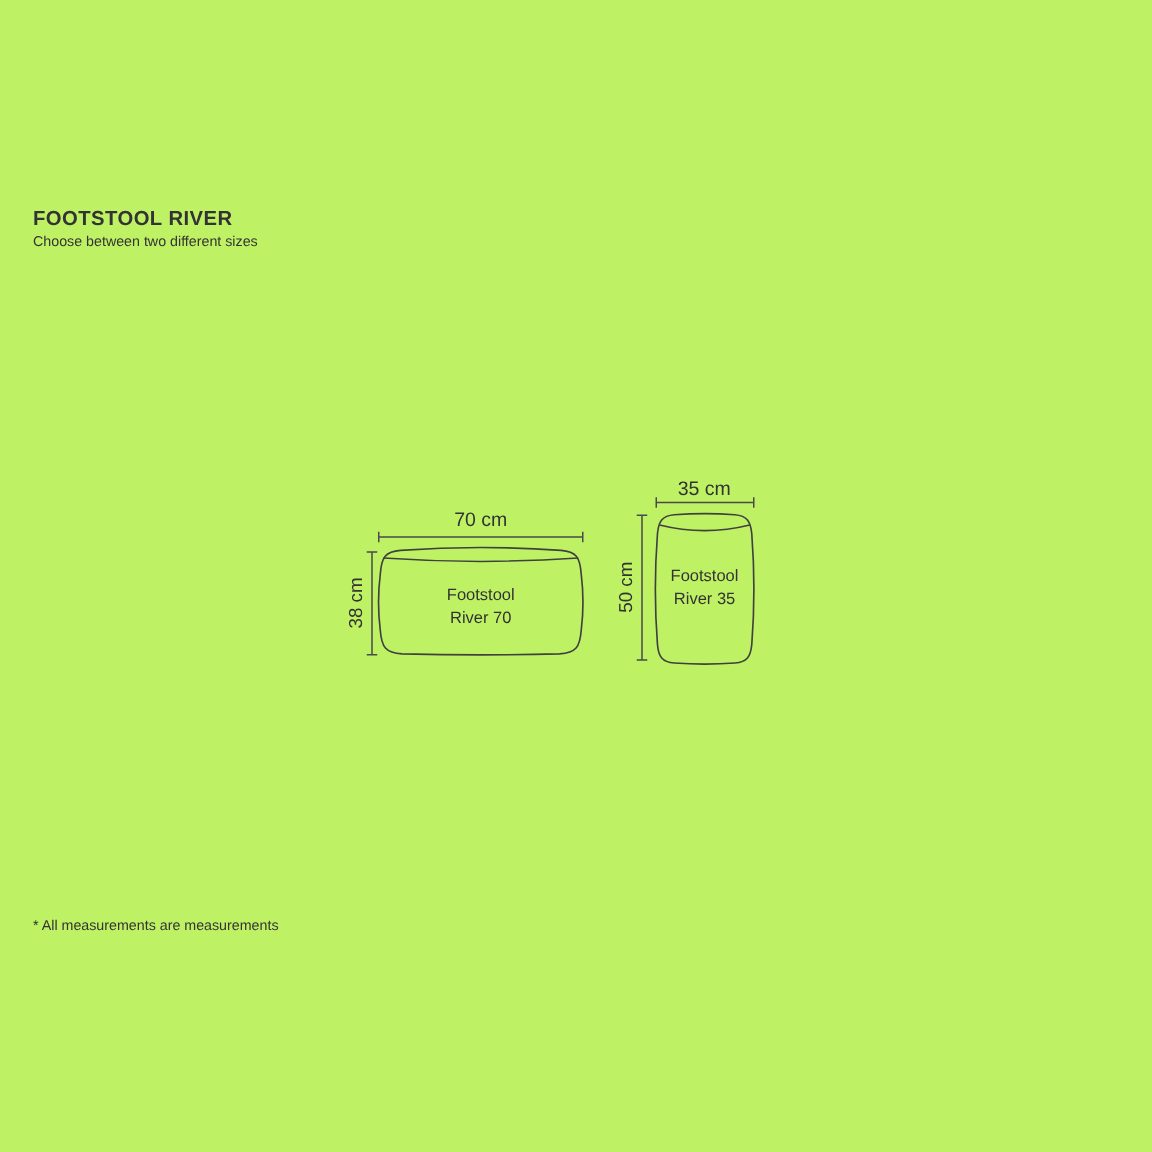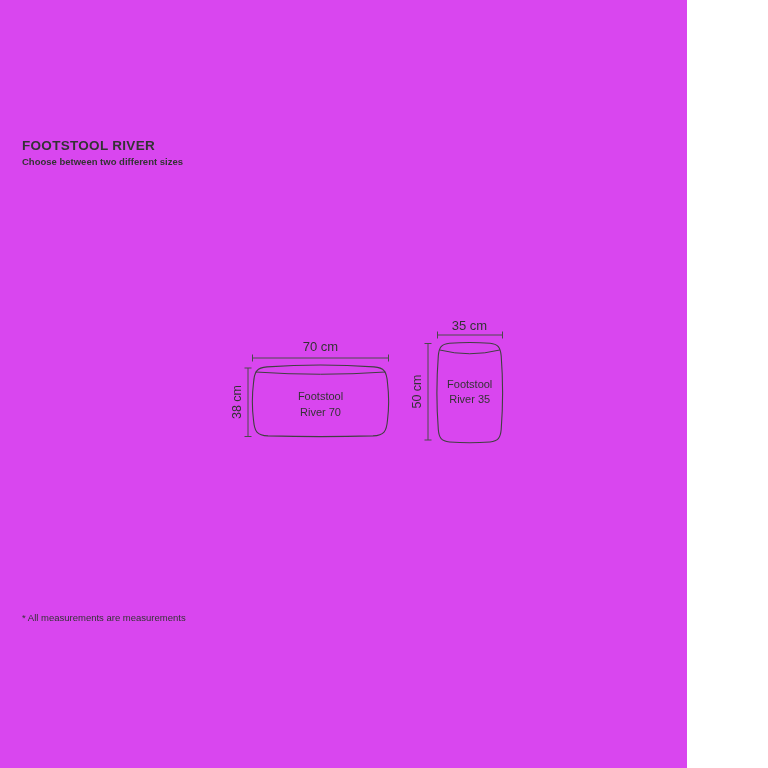--- a/index.html
+++ b/index.html
@@ -2,42 +2,41 @@
 <html><head>
 <meta charset="utf-8">
 <style>
   html, body {
     margin: 0;
     padding: 0;
     background: #ffffff;
   }
   .page {
     position: relative;
-    width: 687px;
+    width: 768px;
     height: 768px;
-    background: #d946ef;
+    background: #bef264;
     overflow: hidden;
     font-family: "Liberation Sans", sans-serif;
   }
   .header {
     position: absolute;
     left: 22px;
     top: 138px;
   }
   .title {
     font-size: 13.5px;
     font-weight: 700;
     letter-spacing: 0.3px;
     color: #333333;
   }
   .subtitle {
     margin-top: 3px;
     font-size: 9.5px;
     color: #333333;
-    font-weight: bold;
   }
   .footnote {
     position: absolute;
     left: 22px;
     top: 612px;
     font-size: 9.5px;
     color: #333333;
   }
   svg.diagram {
     position: absolute;

